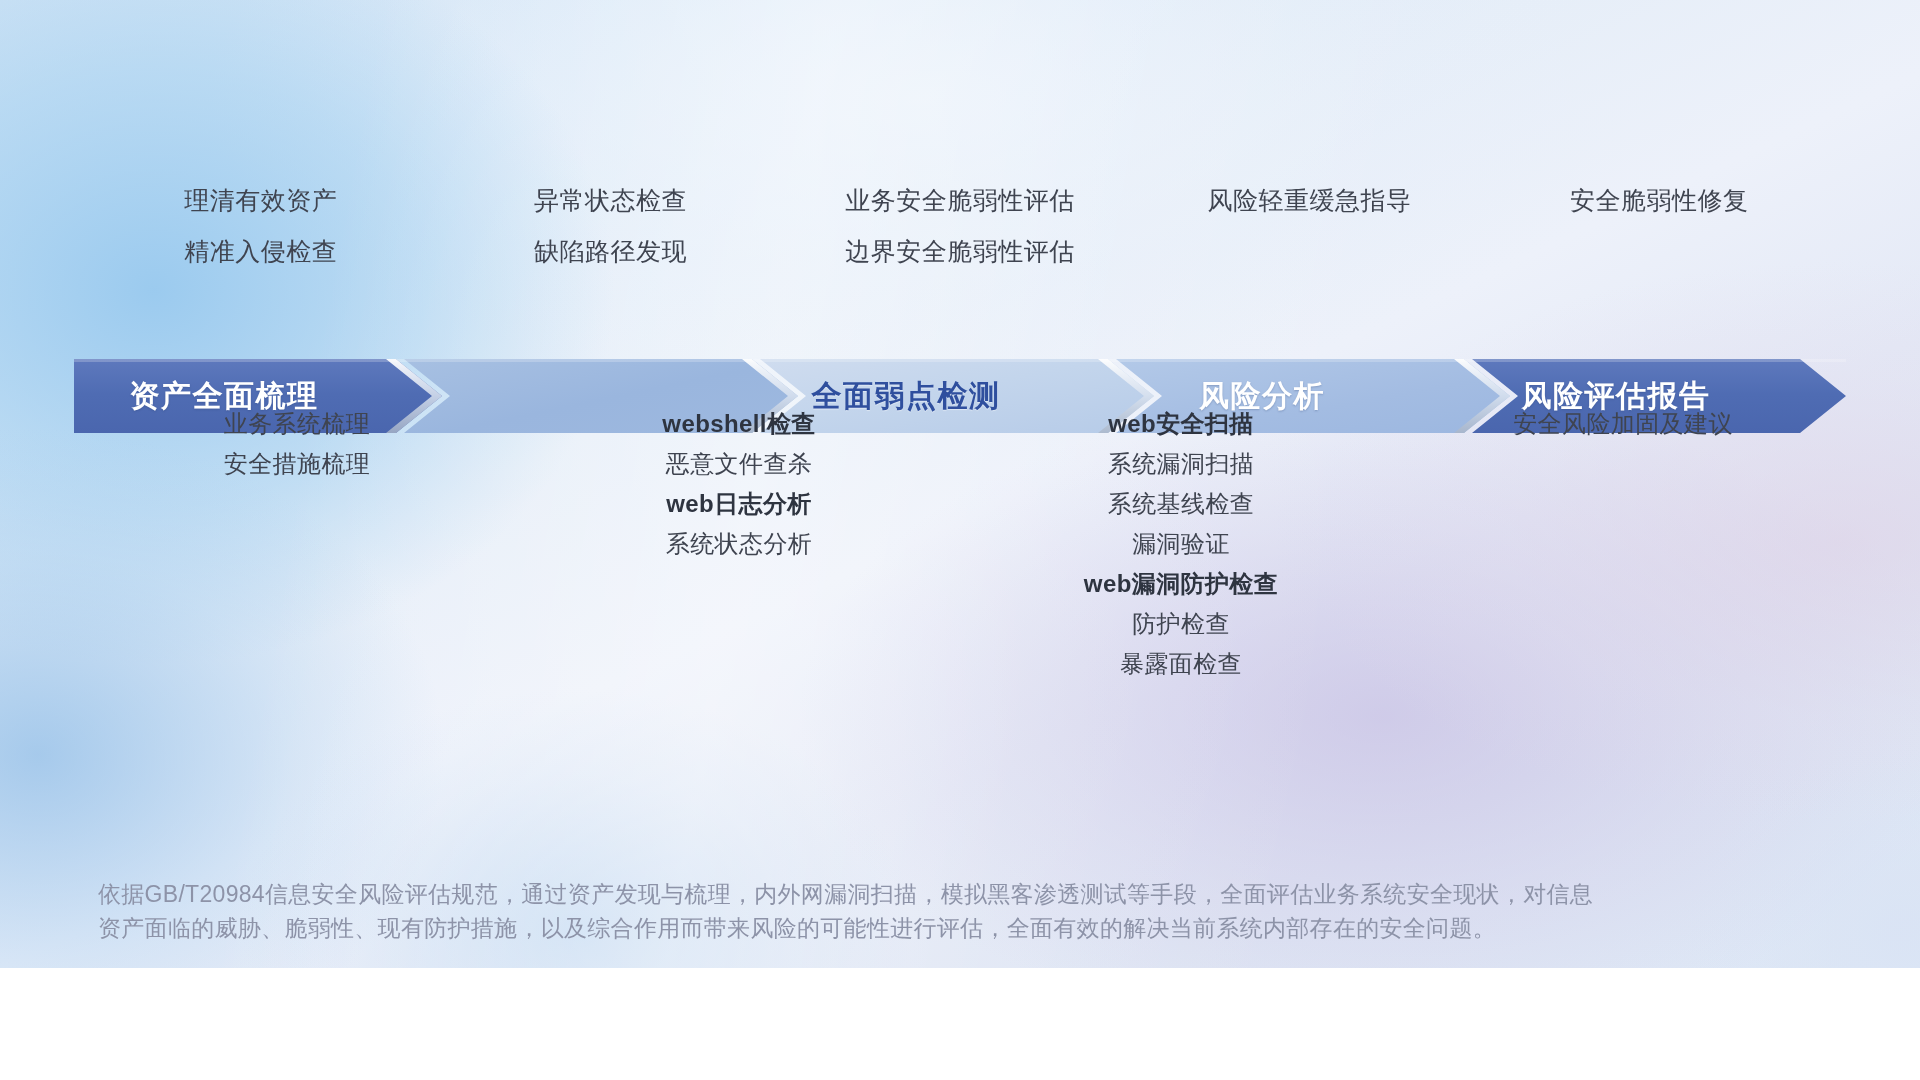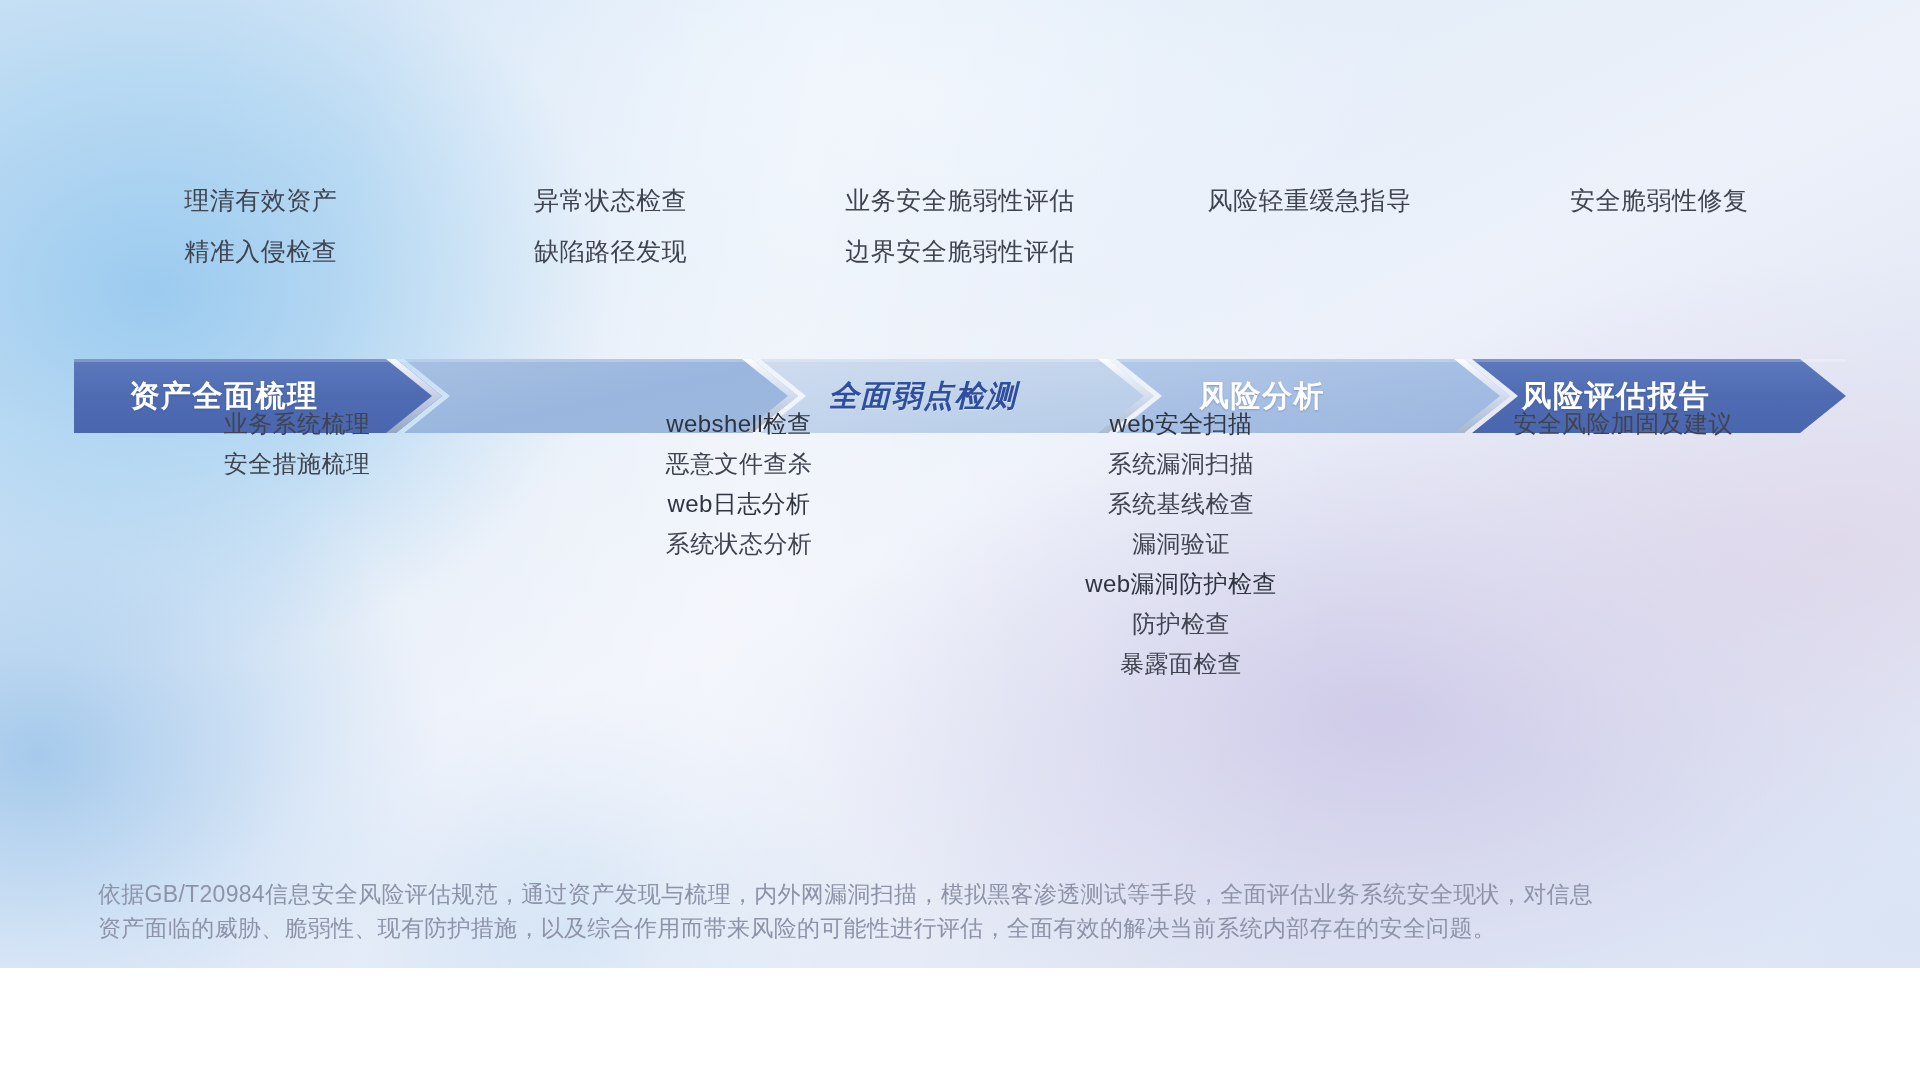--- a/index.html
+++ b/index.html
@@ -126,21 +126,21 @@
   
   .bottom-rows { top: 412px; gap: 20px; }
   .bot-item {
     font-size: 24px;
     color: #3f4450;
     line-height: 1;
     margin-bottom: 16px;
     white-space: nowrap;
     letter-spacing: 0.4px;
   }
-  .bot-item.strong { font-weight: normal; color: #2e3440; }
+  .bot-item.strong { font-weight: bold; color: #2e3440; }
 
   
   .footnote {
     position: absolute;
     left: 98px;
     top: 877px;
     width: 1680px;
     font-size: 23px;
     line-height: 34px;
     color: #8d93a8;
@@ -228,21 +228,21 @@
         <path d="M1042,0 L1390,0 L1436,37 L1390,74 L1042,74 L1088,37 Z" fill="url(#gMid2)"></path>
         <path d="M1390,0 L1436,37 L1390,74 L1380,74 L1426,37 L1380,0 Z" fill="url(#gEdge)"></path>
 
         <path d="M1398,0 L1726,0 L1772,37 L1726,74 L1398,74 L1444,37 Z" fill="url(#gDark)"></path>
 
         <path d="M0,0 L1772,0 L1772,3 L0,3 Z" fill="#ffffff" opacity="0.22"></path>
       </svg>
     </div>
 
     <div class="chev-label light" style="left:74px;width:300px;">资产全面梳理</div>
-    <div class="chev-label dark" style="left:773px;width:300px;font-style:italic;">全面弱点检测</div>
+    <div class="chev-label dark" style="left:756px;width:300px;">全面弱点检测</div>
     <div class="chev-label light" style="left:1112px;width:300px;">风险分析</div>
     <div class="chev-label light" style="left:1466px;width:300px;">风险评估报告</div>
 
     <div class="col-wrap bottom-rows" id="bottom-rows">
         <div class="col">
           <div class="bot-item">业务系统梳理</div>
           <div class="bot-item">安全措施梳理</div>
         </div>
         <div class="col">
           <div class="bot-item strong">webshell检查</div>

